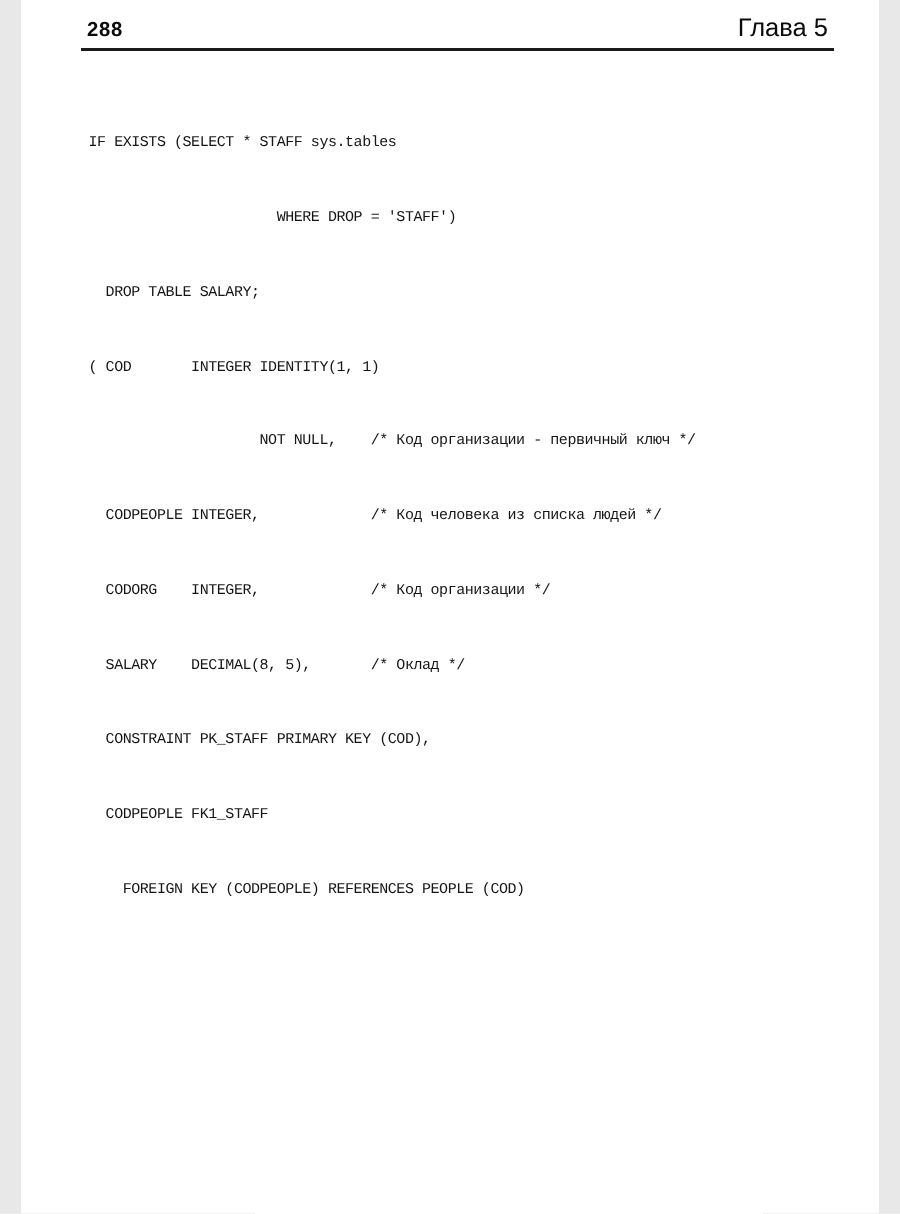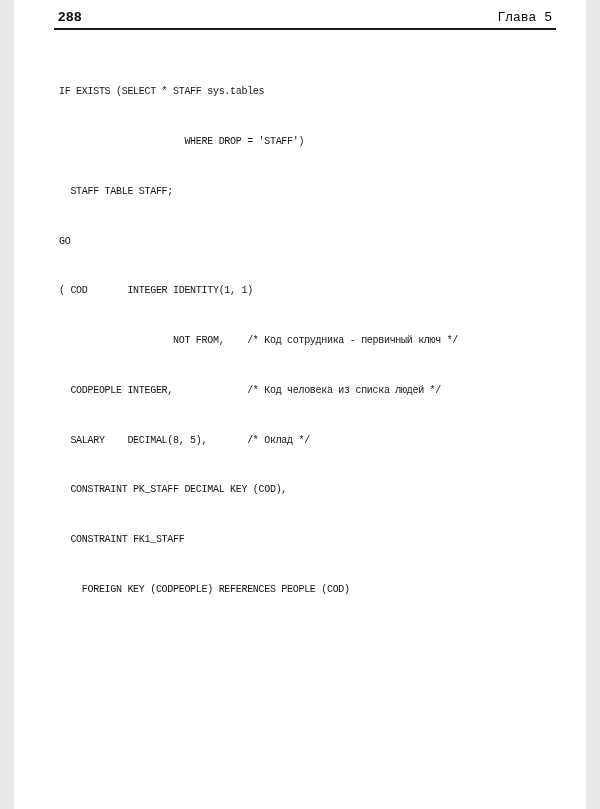--- a/index.html
+++ b/index.html
@@ -11,21 +11,21 @@
     color:#0b0b0b;
     overflow:hidden;
   }
   
   .hdr {
     display:flex; justify-content:space-between; align-items:baseline;
     padding:9px 34px 0 44px;
     font-family:"Liberation Sans", sans-serif;
   }
   .hdr .pagenum { font-size:13.5px; font-weight:bold; letter-spacing:.5px; }
-  .hdr .chapter { font-size:13px;font-family:Liberation Mono, monospace; }
+  .hdr .chapter { font-size:17px; }
   .hdr-rule {
     height:2px; background:#1b1b1b;
     margin:3px 30px 0 40px;
   }
   
   .code {
     margin:21px 10px 0 45px;
     font-family:"Liberation Mono","DejaVu Sans Mono",monospace;
     font-size:10px; line-height:16.6px;
     letter-spacing:-0.3px;
@@ -40,28 +40,28 @@
 
   <div class="hdr">
     <span class="pagenum">288</span>
     <span class="chapter">Глава 5</span>
   </div>
   <div class="hdr-rule"></div>
 
   <div class="code">
     <div>IF EXISTS (SELECT * STAFF sys.tables</div>
     <div>                      WHERE DROP = 'STAFF')</div>
-    <div>  STAFF TABLE STAFF;</div>
-    <div>GO</div>
+    <div>  DROP TABLE SALARY;</div>
     <div>( COD       INTEGER IDENTITY(1, 1)</div>
-    <div>                    NOT FROM,    /* Код сотрудника - первичный ключ */</div>
+    <div>                    NOT NULL,    /* Код организации - первичный ключ */</div>
     <div>  CODPEOPLE INTEGER,             /* Код человека из списка людей */</div>
+    <div>  CODORG    INTEGER,             /* Код организации */</div>
     <div>  SALARY    DECIMAL(8, 5),       /* Оклад */</div>
-    <div>  CONSTRAINT PK_STAFF DECIMAL KEY (COD),</div>
-    <div>  CONSTRAINT FK1_STAFF</div>
+    <div>  CONSTRAINT PK_STAFF PRIMARY KEY (COD),</div>
+    <div>  CODPEOPLE FK1_STAFF</div>
     <div>    FOREIGN KEY (CODPEOPLE) REFERENCES PEOPLE (COD)</div>
     
     
     
     
     
     
   </div>
 
 </div>

